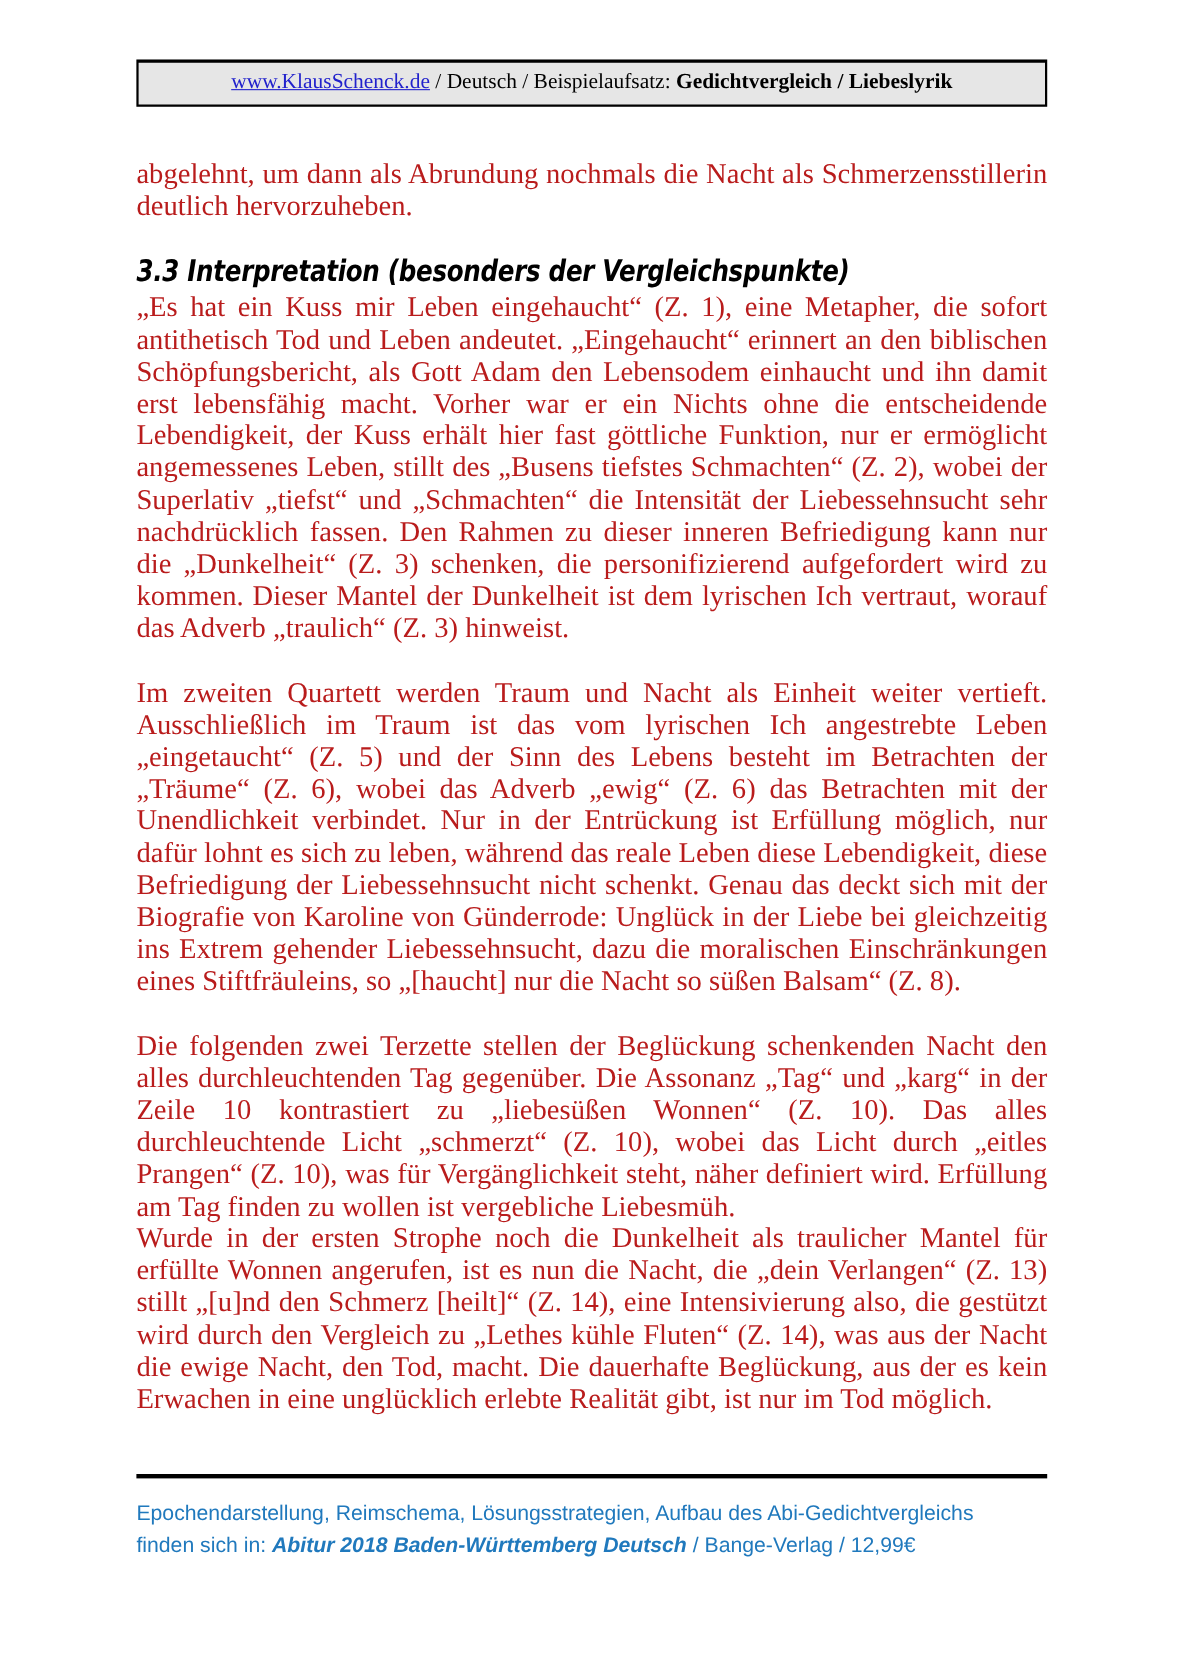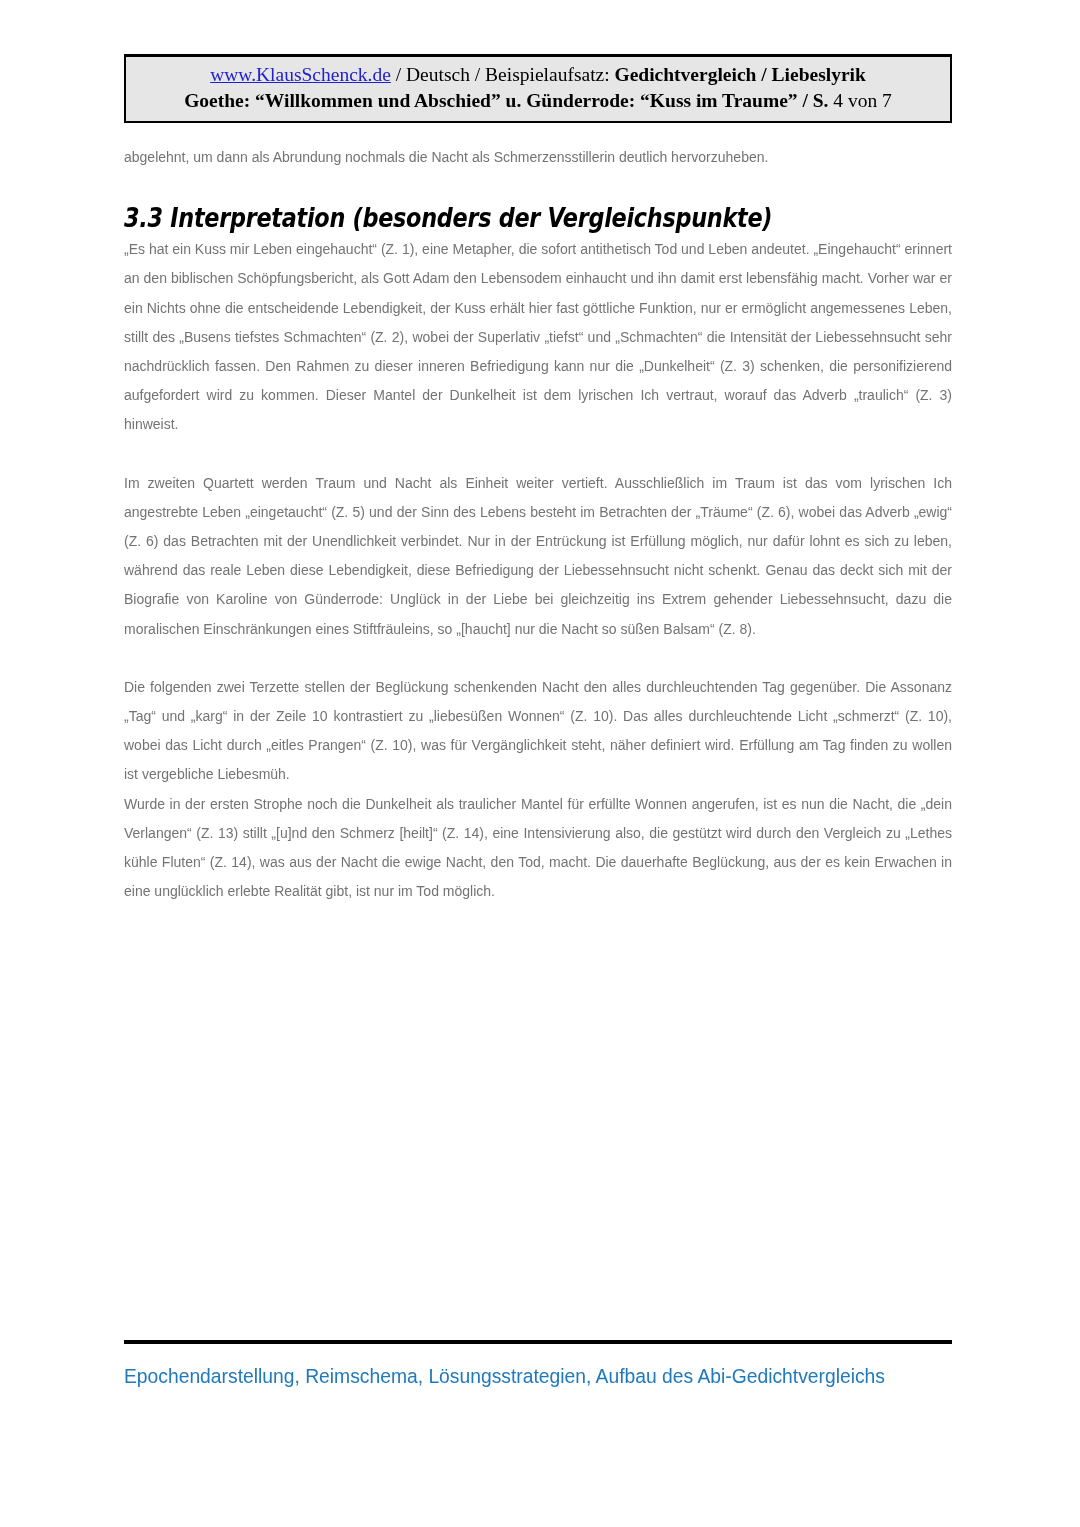--- a/index.html
+++ b/index.html
@@ -50,27 +50,28 @@
   
   .content {
     position: absolute;
     left: 124px;
     top: 143px;
     width: 828px;
   }
 
   p.body-par {
     margin: 0;
-    font-size: 14px;
+    font-size: 26px;
     line-height: 29.2px;
     text-align: justify;
     text-justify: inter-word;
     letter-spacing: 0px;
     word-spacing: 0px;
-    color: #737373;
+    color: #b91c1c;
+    font-family: Liberation Serif, serif;
   }
   p.body-par:last-child { text-align: justify; }
 
   .spacer-par { height: 29px; }
 
   h3.section-heading {
     margin: 0;
     padding: 0;
     font-family: "DejaVu Sans Condensed", "Liberation Sans Narrow", "Liberation Sans", sans-serif;
     font-size: 27px;
@@ -110,23 +111,20 @@
 </style>
 </head>
 <body>
 
 <div class="page">
 
   <div class="header-box">
     <div class="header-line">
       <span class="hdr-url">www.KlausSchenck.de</span><span class="hdr-n"> / Deutsch / Beispielaufsatz: </span><span class="hdr-b">Gedichtvergleich / Liebeslyrik</span>
     </div>
-    <div class="header-line">
-      <span class="hdr-b">Goethe: “Willkommen und Abschied” u. Günderrode: “Kuss im Traume” / S.</span><span class="hdr-n"> 4 von 7</span>
-    </div>
   </div>
 
   <div class="content">
 
     <p class="body-par">abgelehnt, um dann als Abrundung nochmals die Nacht als Schmerzensstillerin deutlich hervorzuheben.</p>
 
     <div class="spacer-par"></div>
 
     <h3 class="section-heading">3.3 Interpretation (besonders der Vergleichspunkte)</h3>
 
@@ -141,16 +139,17 @@
     <p class="body-par">Die folgenden zwei Terzette stellen der Beglückung schenkenden Nacht den alles durchleuchtenden Tag gegenüber. Die Assonanz „Tag“ und „karg“ in der Zeile 10 kontrastiert zu „liebesüßen Wonnen“ (Z. 10). Das alles durchleuchtende Licht „schmerzt“ (Z. 10), wobei das Licht durch „eitles Prangen“ (Z. 10), was für Vergänglichkeit steht, näher definiert wird. Erfüllung am Tag finden zu wollen ist vergebliche Liebesmüh.</p>
 
     <p class="body-par">Wurde in der ersten Strophe noch die Dunkelheit als traulicher Mantel für erfüllte Wonnen angerufen, ist es nun die Nacht, die „dein Verlangen“ (Z. 13) stillt „[u]nd den Schmerz [heilt]“ (Z. 14), eine Intensivierung also, die gestützt wird durch den Vergleich zu „Lethes kühle Fluten“ (Z. 14), was aus der Nacht die ewige Nacht, den Tod, macht. Die dauerhafte Beglückung, aus der es kein Erwachen in eine unglücklich erlebte Realität gibt, ist nur im Tod möglich.</p>
 
   </div>
 
   <div class="footer">
     <div class="footer-rule"></div>
     <div class="footer-text">
       <span class="footer-line">Epochendarstellung, Reimschema, Lösungsstrategien, Aufbau des Abi-Gedichtvergleichs</span>
+      <span class="footer-line"><span>finden sich in: </span><span class="foot-bi">Abitur 2018 Baden-Württemberg Deutsch</span><span> / Bange-Verlag / 12,99€</span></span>
     </div>
   </div>
 
 </div>
 
 </body></html>

